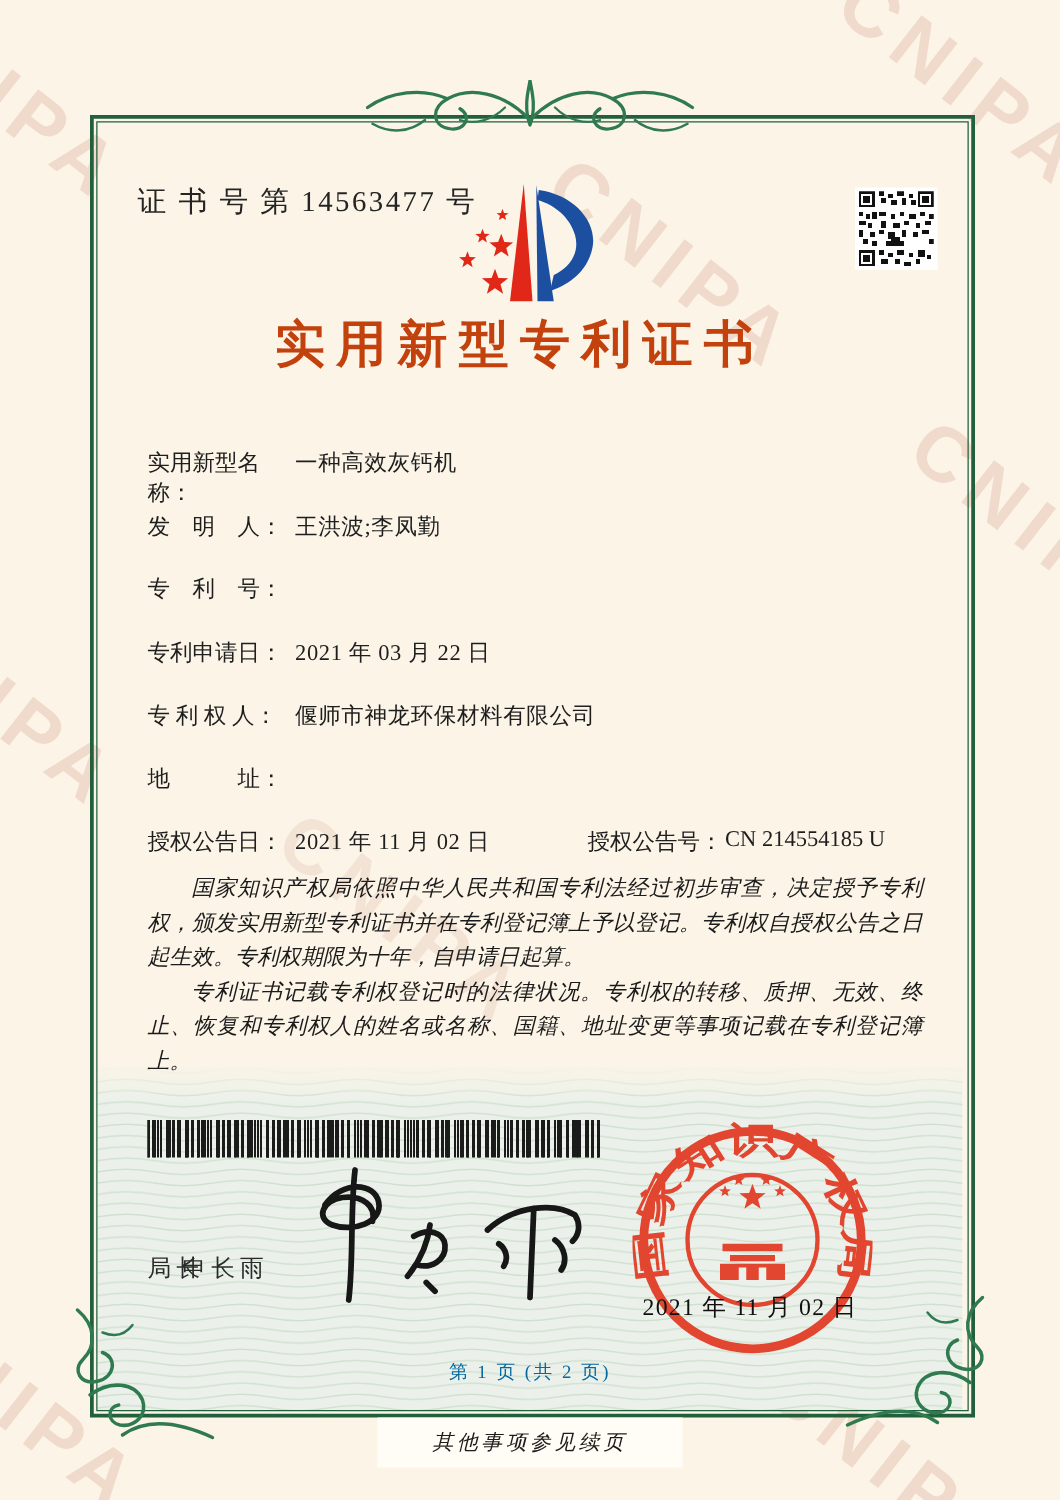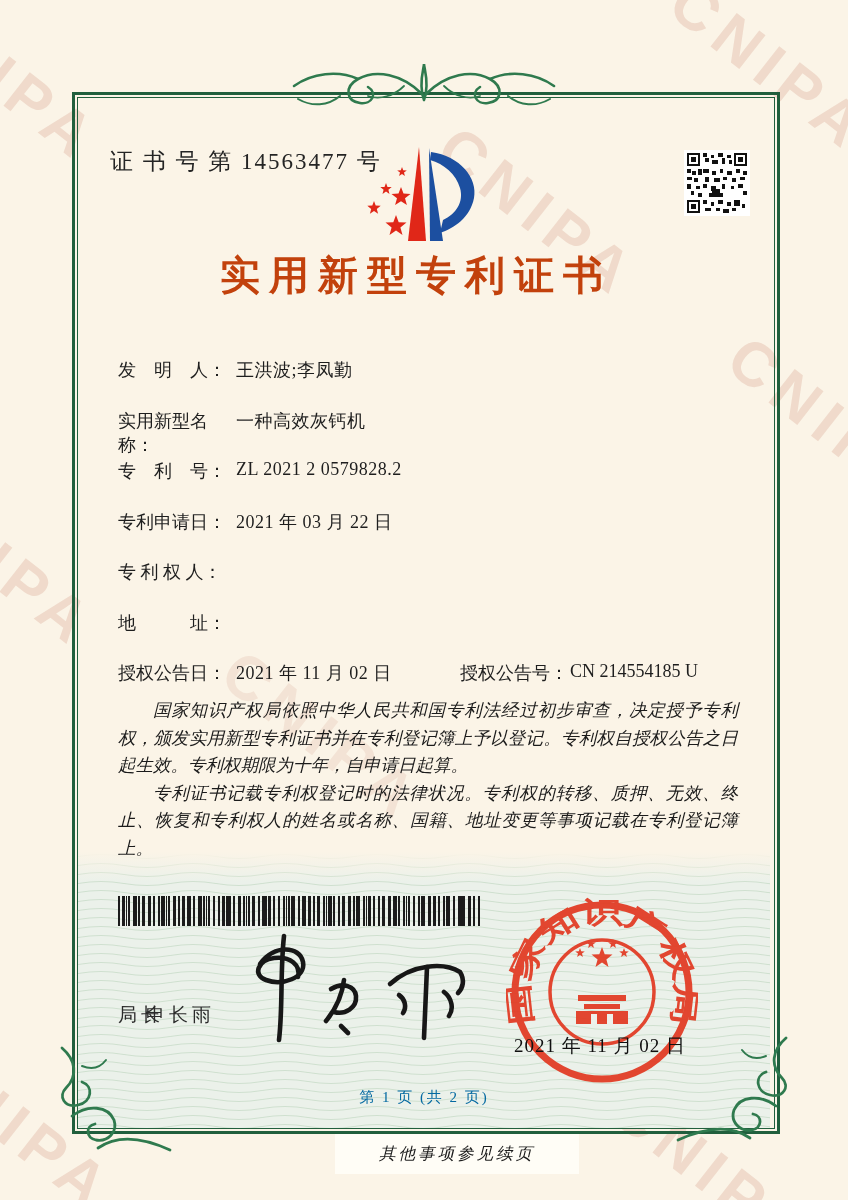--- a/index.html
+++ b/index.html
@@ -34,21 +34,21 @@
   .logo{position:absolute;left:352px;top:144px;}
 
   .title{position:absolute;left:0;top:248px;width:832px;text-align:center;
          font-size:40px;font-weight:700;letter-spacing:9px;color:#c2410c;}
 
   .fields{position:absolute;left:118px;top:358px;width:648px;}
   .field-row{display:flex;align-items:flex-start;height:50.5px;font-size:18px;color:#1e1e1e;}
   .flabel{width:118px;flex:none;}
   .fvalue{flex:1;letter-spacing:0.5px;}
   .fvalue.narrow{flex:none;width:218px;}
-  .flabel2{flex:none;margin-left:6px;}
+  .flabel2{flex:none;margin-left:16px;}
   .fvalue2{flex:none;margin-left:2px;}
 
   .paras{position:absolute;left:118px;top:697px;width:620px;font-size:17.5px;line-height:27.6px;
          font-style:italic;text-align:justify;color:#1b1b1b;}
   .paras p{margin:0;text-indent:2em;}
 
   .barcode{position:absolute;left:118px;top:896px;width:364px;height:30px;
     background-image:
       repeating-linear-gradient(90deg,#1b1b1b 0 2px,rgba(0,0,0,0) 2px 5px),
       repeating-linear-gradient(90deg,#1b1b1b 0 1px,rgba(0,0,0,0) 1px 8px),
@@ -60,21 +60,21 @@
                  font-family:"Liberation Sans","DejaVu Sans",sans-serif;color:#2a2a2a;margin-left:28px;}
   .sig{position:absolute;left:222px;top:922px;}
 
   .seal{position:absolute;left:506px;top:896px;opacity:0.93;}
   .seal-date{position:absolute;left:514px;top:1033px;font-size:19px;letter-spacing:1px;color:#101010;}
 
   .page-info{position:absolute;left:0;top:1088px;width:848px;text-align:center;font-size:15px;
              letter-spacing:2px;color:#0369a1;}
   .cont-box{position:absolute;left:424px;top:1134px;transform:translateX(-50%);
             background:#fffdf6;padding:9px 44px;font-size:16.5px;font-style:italic;
-            letter-spacing:3px;color:#1b1b1b;white-space:nowrap;margin-left:33px;}
+            letter-spacing:3px;color:#1b1b1b;white-space:nowrap;}
 
   .orn-top{position:absolute;left:274px;top:56px;}
   .orn-bl{position:absolute;left:52px;top:1044px;}
   .orn-br{position:absolute;left:676px;top:1034px;transform:scaleX(-1);}
 </style>
 </head>
 <body>
 
 <div class="page">
 
@@ -169,37 +169,37 @@
     <g fill="#1c4fa0">
       <polygon points="77,4 78,97 91,97"></polygon>
       <path d="M79,8 C108,12 126,34 122,54 C118,74 102,84 88,89 L91,76 C104,70 112,58 108,44 C104,30 92,20 78,16 Z"></path>
     </g>
   </svg>
 
   <div class="title">实用新型专利证书</div>
 
   <div class="fields">
       <div class="field-row">
+        <span class="flabel">实用新型名称：</span>
+        <span class="fvalue">一种高效灰钙机</span>
+      </div>
+      <div class="field-row">
         <span class="flabel">发　明　人：</span>
         <span class="fvalue">王洪波;李凤勤</span>
       </div>
       <div class="field-row">
-        <span class="flabel">实用新型名称：</span>
-        <span class="fvalue">一种高效灰钙机</span>
-      </div>
-      <div class="field-row">
         <span class="flabel">专　利　号：</span>
-        <span class="fvalue">ZL 2021 2 0579828.2</span>
       </div>
       <div class="field-row">
         <span class="flabel">专利申请日：</span>
         <span class="fvalue">2021 年 03 月 22 日</span>
       </div>
       <div class="field-row">
         <span class="flabel">专 利 权 人：</span>
+        <span class="fvalue">偃师市神龙环保材料有限公司</span>
       </div>
       <div class="field-row">
         <span class="flabel">地　　　址：</span>
       </div>
       <div class="field-row">
         <span class="flabel">授权公告日：</span>
         <span class="fvalue narrow">2021 年 11 月 02 日</span>
         <span class="flabel2">授权公告号：</span>
         <span class="fvalue2">CN 214554185 U</span>
       </div>

